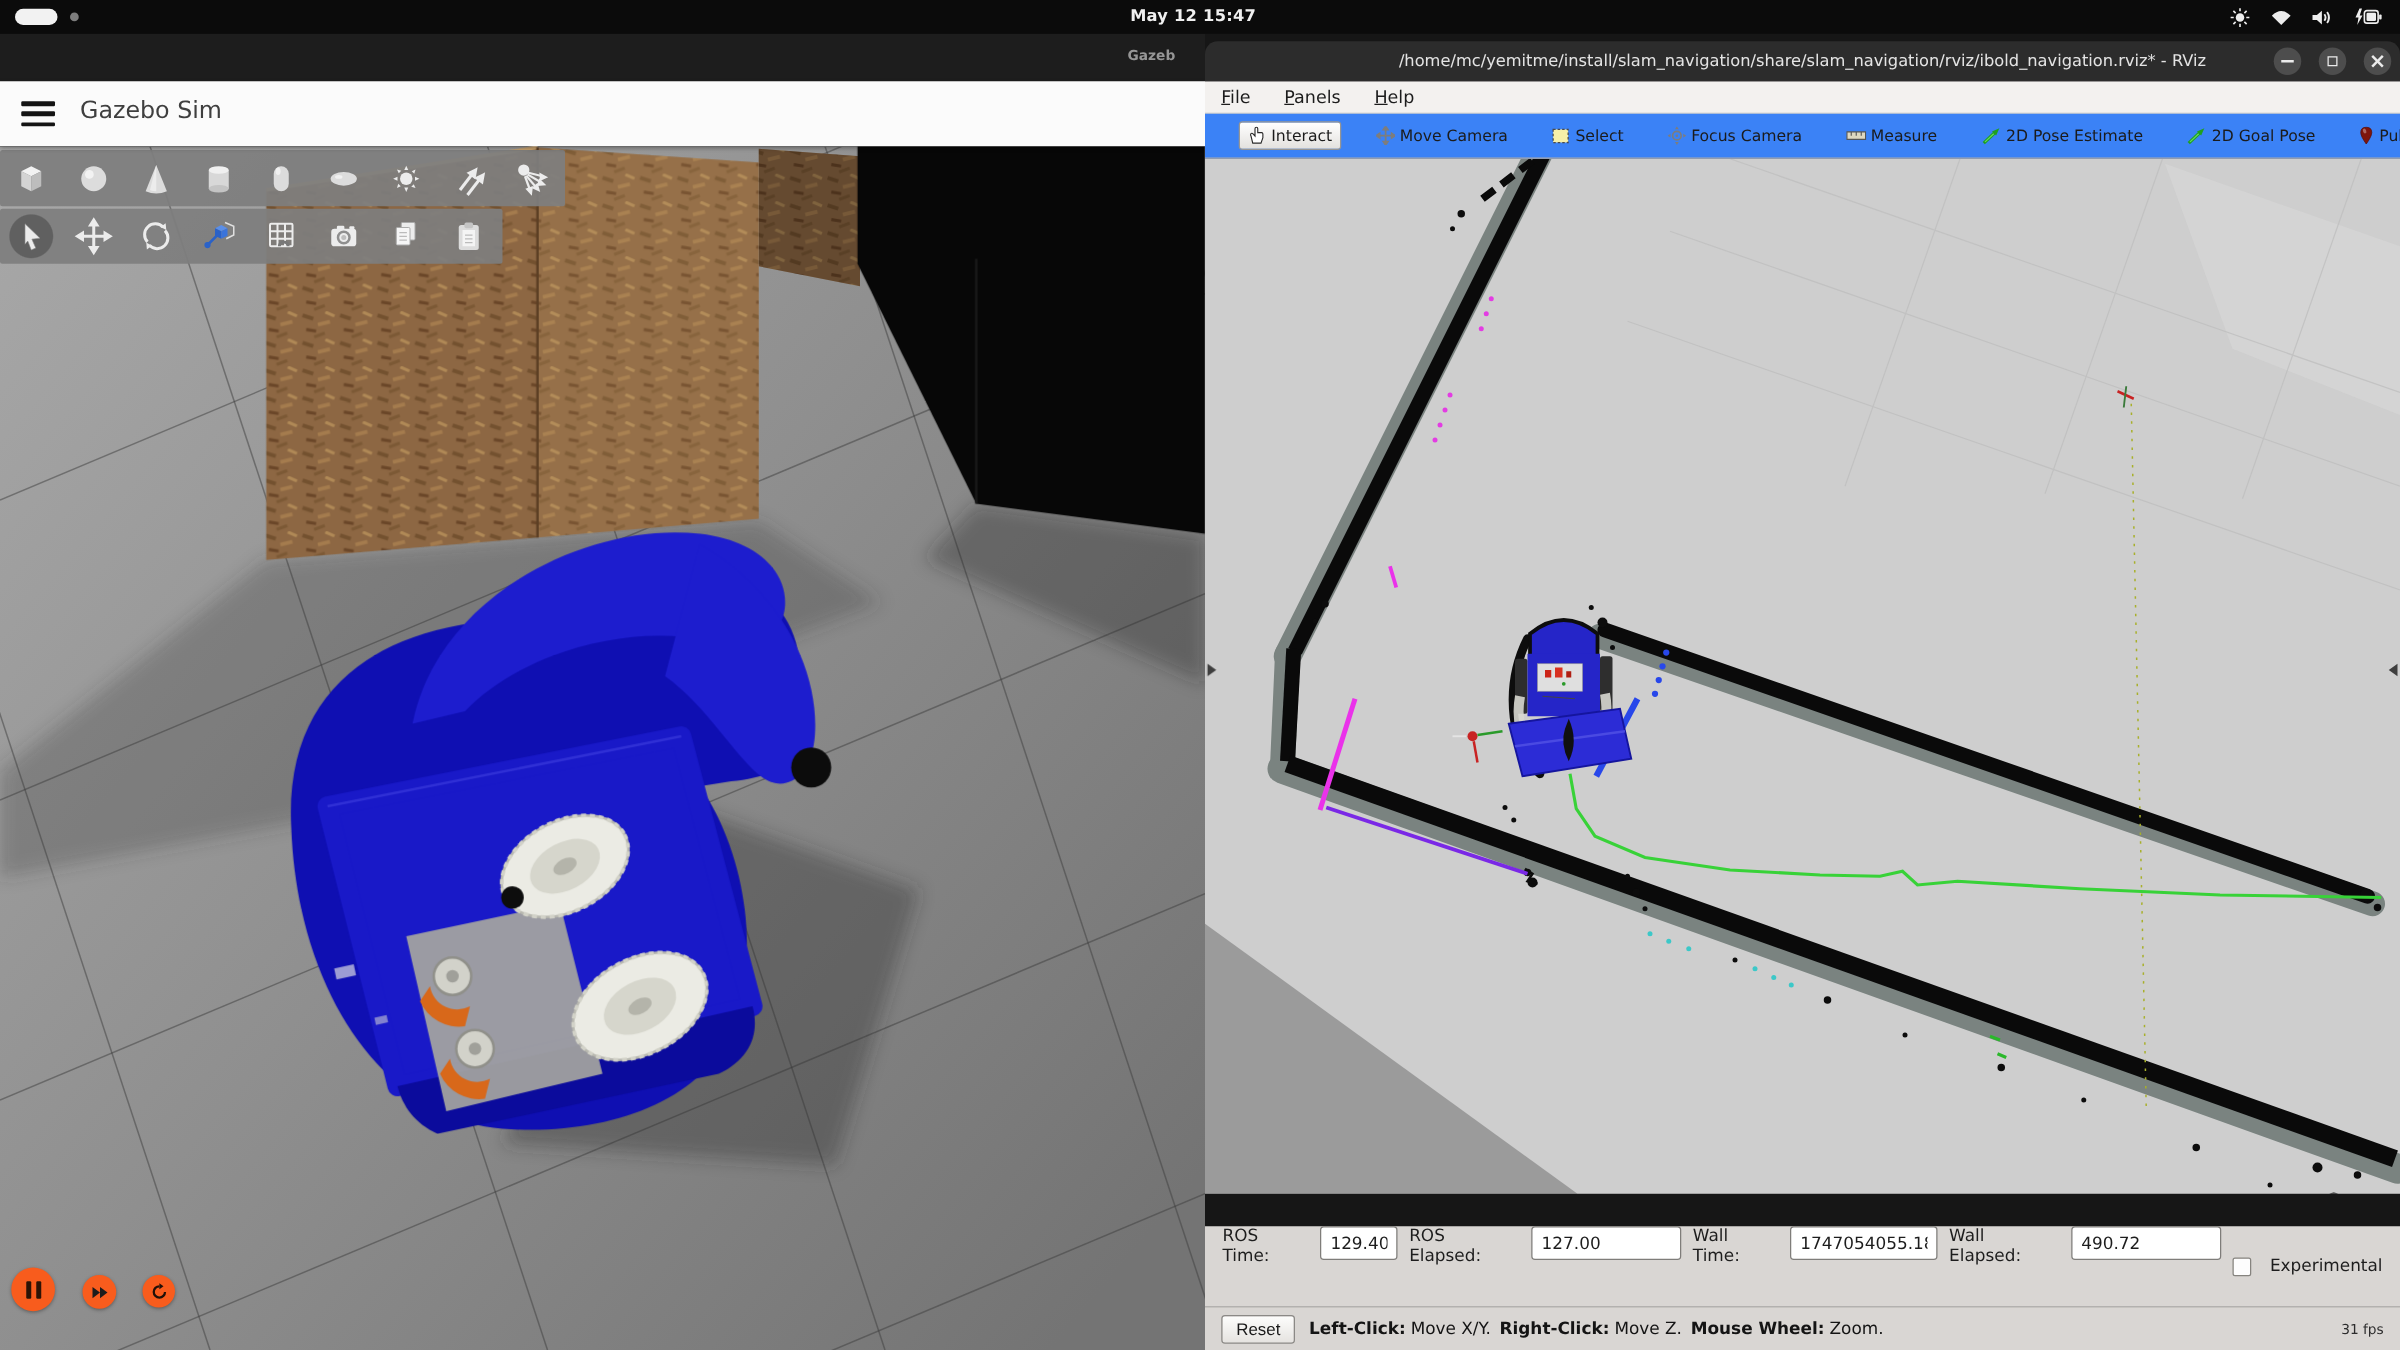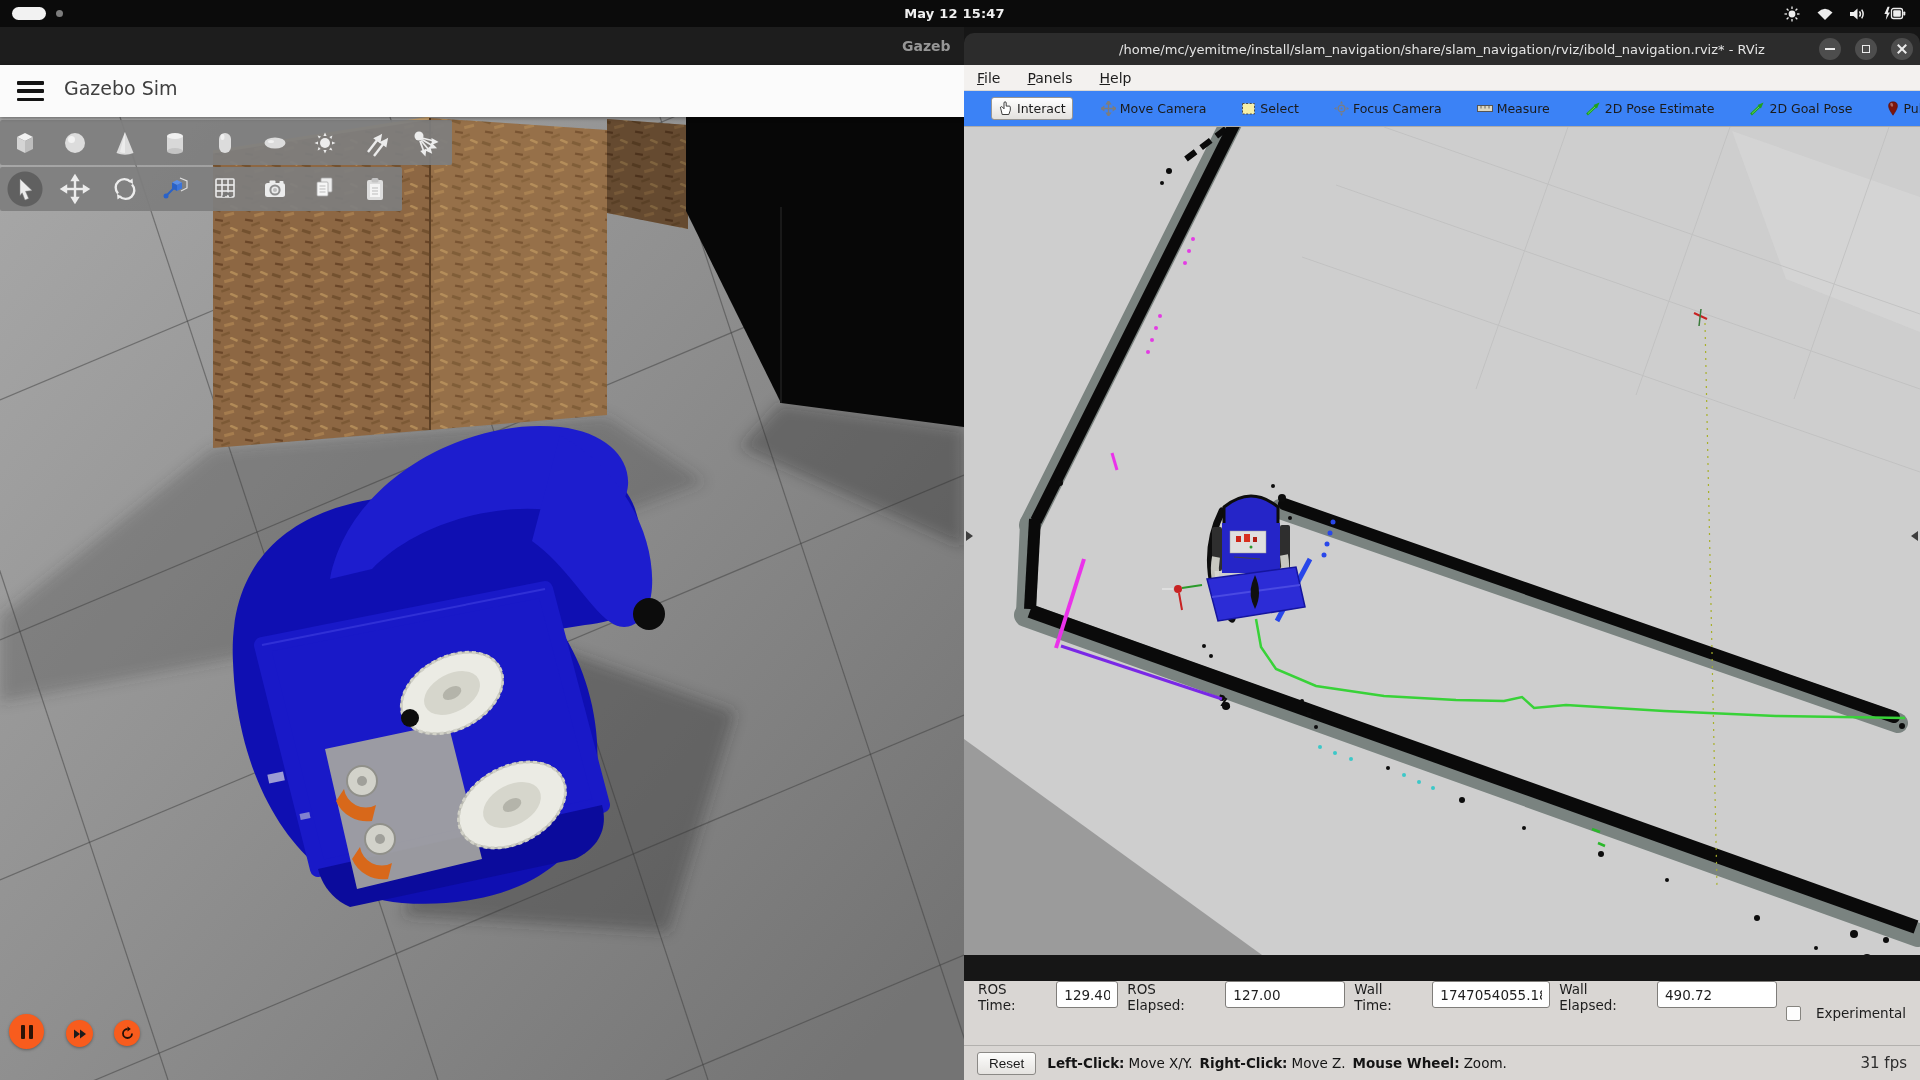--- a/index.html
+++ b/index.html
@@ -8,21 +8,21 @@
 
   
   .topbar{position:absolute;left:0;top:0;width:1920px;height:27px;background:#0b0b0b;color:#f0f0f0;z-index:50}
   .tb-clock{position:absolute;left:0;right:11px;top:0;height:27px;display:flex;align-items:center;justify-content:center;font-size:13px;font-weight:bold;letter-spacing:.2px}
   .tb-pill{position:absolute;left:12px;top:7px;width:34px;height:13px;border-radius:7px;background:#f2f2f2}
   .tb-dot{position:absolute;left:56px;top:10px;width:7px;height:7px;border-radius:50%;background:#7d7d7d}
   .tb-icons{position:absolute;right:14px;top:0;height:27px;display:flex;align-items:center;gap:15px}
 
   
   .gz-titlebar{position:absolute;left:0;top:27px;width:964px;height:38px;background:#1d1d1d;overflow:hidden;z-index:5}
-  .gz-titlebar-title{position:absolute;left:902px;top:11px;font-size:14px;font-weight:bold;color:#969696;white-space:nowrap}
+  .gz-titlebar-title{position:absolute;left:902px;top:11px;font-size:11px;font-weight:bold;color:#969696;white-space:nowrap}
   .gz-header{position:absolute;left:0;top:65px;width:964px;height:52px;background:#fbfbfb;box-shadow:0 1px 4px rgba(0,0,0,.4);z-index:6}
   .gz-burger{position:absolute;left:17px;top:16px;width:27px;height:20px;display:flex;flex-direction:column;justify-content:space-between;cursor:pointer}
   .gz-burger span{display:block;height:3.5px;background:#141414;border-radius:1px}
   .gz-header-title{position:absolute;left:64px;top:12px;font-size:19px;color:#3f3f3f}
   .gz-viewport{position:absolute;left:0;top:117px;width:964px;height:963px;overflow:hidden;z-index:4}
   .gz-scene{position:absolute;left:0;top:0;width:964px;height:963px}
 
   .gz-toolbar{position:absolute;background:rgba(126,126,126,.93);display:flex;align-items:center;border-radius:2px;z-index:7}
   .gz-row1{left:0;top:3px;width:452px;height:45px}
   .gz-row2{left:0;top:50px;width:402px;height:44px}
@@ -70,21 +70,21 @@
 
   .rv-timebody{position:absolute;left:964px;top:981px;width:956px;height:64px;background:#d9d6d3;display:flex;gap:9px;padding:0 14px;font-size:13.5px;color:#1d1d1d;z-index:9}
   .time-input{height:27px;border:1px solid #7f7d7a;border-radius:3px;background:#fff;color:#1d1d1d;font-size:13.5px;font-family:"DejaVu Sans",sans-serif;padding:0 7px}
   .exp-wrap{margin-left:auto;display:flex;align-items:center;gap:15px}
   .exp-box{width:15px;height:15px;border:1px solid #86847f;background:#fdfdfd;border-radius:2px}
 
   .rv-statusbar{position:absolute;left:964px;top:1045px;width:956px;height:35px;background:#d9d6d3;border-top:1px solid #b3b1ae;display:flex;align-items:center;gap:11px;padding:0 13px;font-size:13.5px;color:#141414;z-index:9}
   .reset-btn{padding:3px 11px;border:1px solid #8b8986;border-radius:3px;background:linear-gradient(#fdfdfc,#e5e3e0);font-size:13.5px;color:#1a1a1a;cursor:pointer}
   .help-pair b{font-weight:bold}
   .help-pair span{margin-left:4px}
-  .fps{margin-left:auto;font-size:15px;color:#2c2c2c}
+  .fps{margin-left:auto;font-size:11px;color:#2c2c2c}
 </style>
 </head>
 <body>
 
 <div class="screen">
 
   <div class="topbar">
     <div class="tb-pill"></div>
     <div class="tb-dot"></div>
     <div class="tb-clock">May 12 15:47</div>

